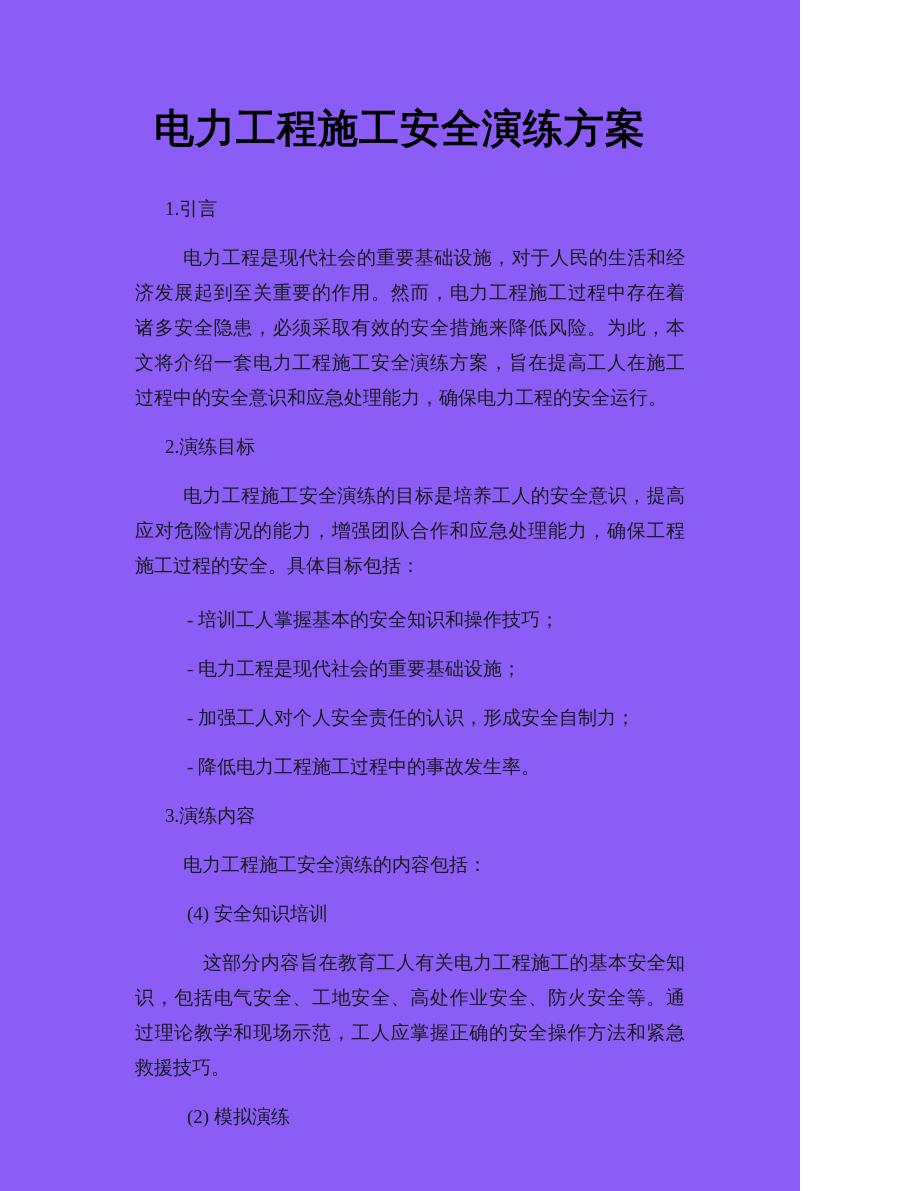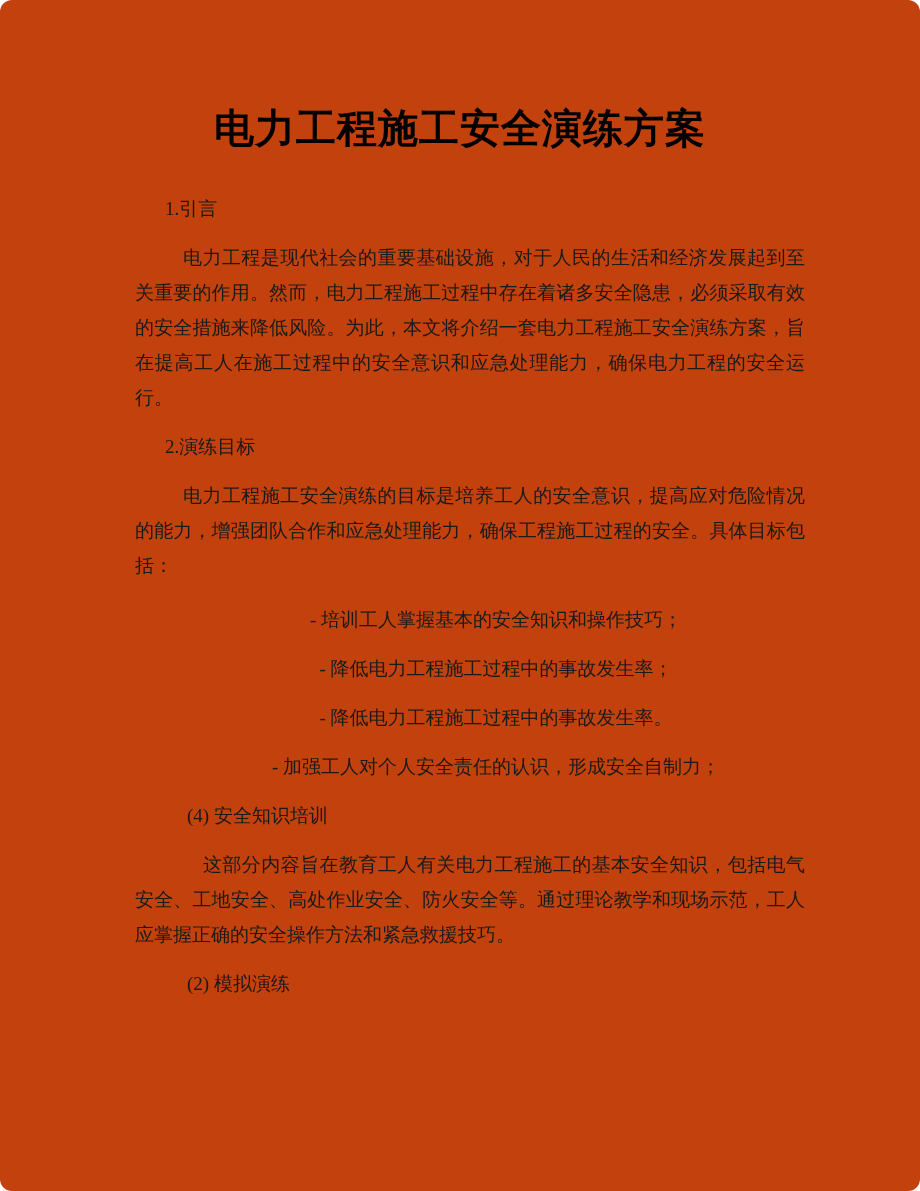--- a/index.html
+++ b/index.html
@@ -2,49 +2,48 @@
 <html><head>
 <meta charset="utf-8">
 <style>
   html, body {
     margin: 0;
     padding: 0;
     background: #ffffff;
   }
   .page {
     position: relative;
-    width: 920px;
+    width: 800px;
     height: 1191px;
-    background: #c2410c;
+    background: #8b5cf6;
     box-sizing: border-box;
     padding: 100px 115px 0 135px;
     overflow: hidden;
     font-family: "Liberation Serif", "DejaVu Serif", serif;
     color: #1a1a1a;
-    border-radius: 12px;
   }
   .doc-title {
     font-family: "Liberation Sans", "DejaVu Sans", sans-serif;
     font-weight: 700;
     font-size: 40px;
     line-height: 56px;
     text-align: center;
     margin: 0 0 35px -20px;
     letter-spacing: 1px;
     color: #000000;
   }
   .block {
     font-size: 19px;
     line-height: 35px;
     margin: 8px 0 14px 0;
   }
   .heading   { text-indent: 30px; }
   .para      { text-indent: 48px; text-align: justify; }
   .para-deep { text-indent: 68px; text-align: justify; }
-  .bullet    { text-indent: 52px; text-align: center; }
+  .bullet    { text-indent: 52px; }
   .item      { text-indent: 52px; }
   .pre-bullets { margin-bottom: 19px; }
   .watermark {
     position: absolute;
     left: 235px;
     top: 551px;
     font-family: "Liberation Sans", "DejaVu Sans", sans-serif;
     font-size: 38px;
     line-height: 38px;
     letter-spacing: 8px;
@@ -71,28 +70,30 @@
   <div class="block heading">1.引言</div>
 
   <div class="block para">电力工程是现代社会的重要基础设施，对于人民的生活和经济发展起到至关重要的作用。然而，电力工程施工过程中存在着诸多安全隐患，必须采取有效的安全措施来降低风险。为此，本文将介绍一套电力工程施工安全演练方案，旨在提高工人在施工过程中的安全意识和应急处理能力，确保电力工程的安全运行。</div>
 
   <div class="block heading">2.演练目标</div>
 
   <div class="block para pre-bullets">电力工程施工安全演练的目标是培养工人的安全意识，提高应对危险情况的能力，增强团队合作和应急处理能力，确保工程施工过程的安全。具体目标包括：</div>
 
   <div class="block bullet">- 培训工人掌握基本的安全知识和操作技巧；</div>
 
-  <div class="block bullet">- 降低电力工程施工过程中的事故发生率；</div>
+  <div class="block bullet">- 电力工程是现代社会的重要基础设施；</div>
 
+
+  <div class="block bullet">- 加强工人对个人安全责任的认识，形成安全自制力；</div>
 
   <div class="block bullet">- 降低电力工程施工过程中的事故发生率。</div>
 
-  <div class="block bullet">- 加强工人对个人安全责任的认识，形成安全自制力；</div>
+  <div class="block heading">3.演练内容</div>
 
-
+  <div class="block para">电力工程施工安全演练的内容包括：</div>
 
   <div class="block item">(4) 安全知识培训</div>
 
   <div class="block para-deep">这部分内容旨在教育工人有关电力工程施工的基本安全知识，包括电气安全、工地安全、高处作业安全、防火安全等。通过理论教学和现场示范，工人应掌握正确的安全操作方法和紧急救援技巧。</div>
 
   <div class="block item">(2) 模拟演练</div>
 
 
 </div>
 

